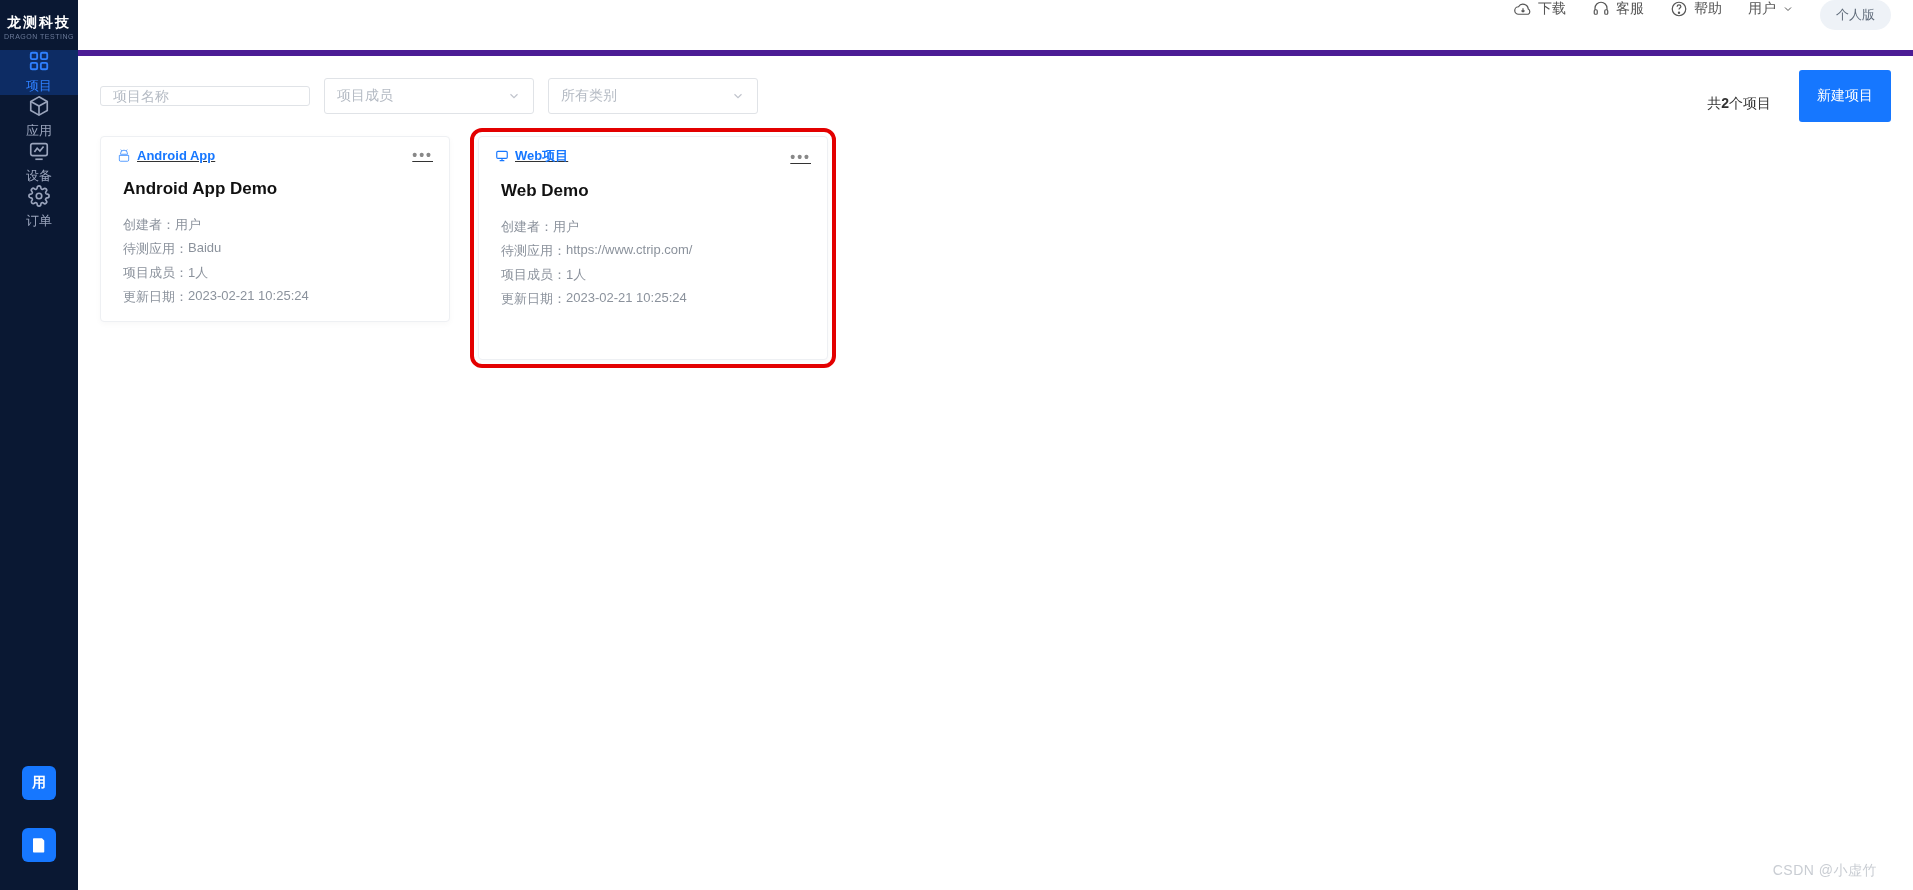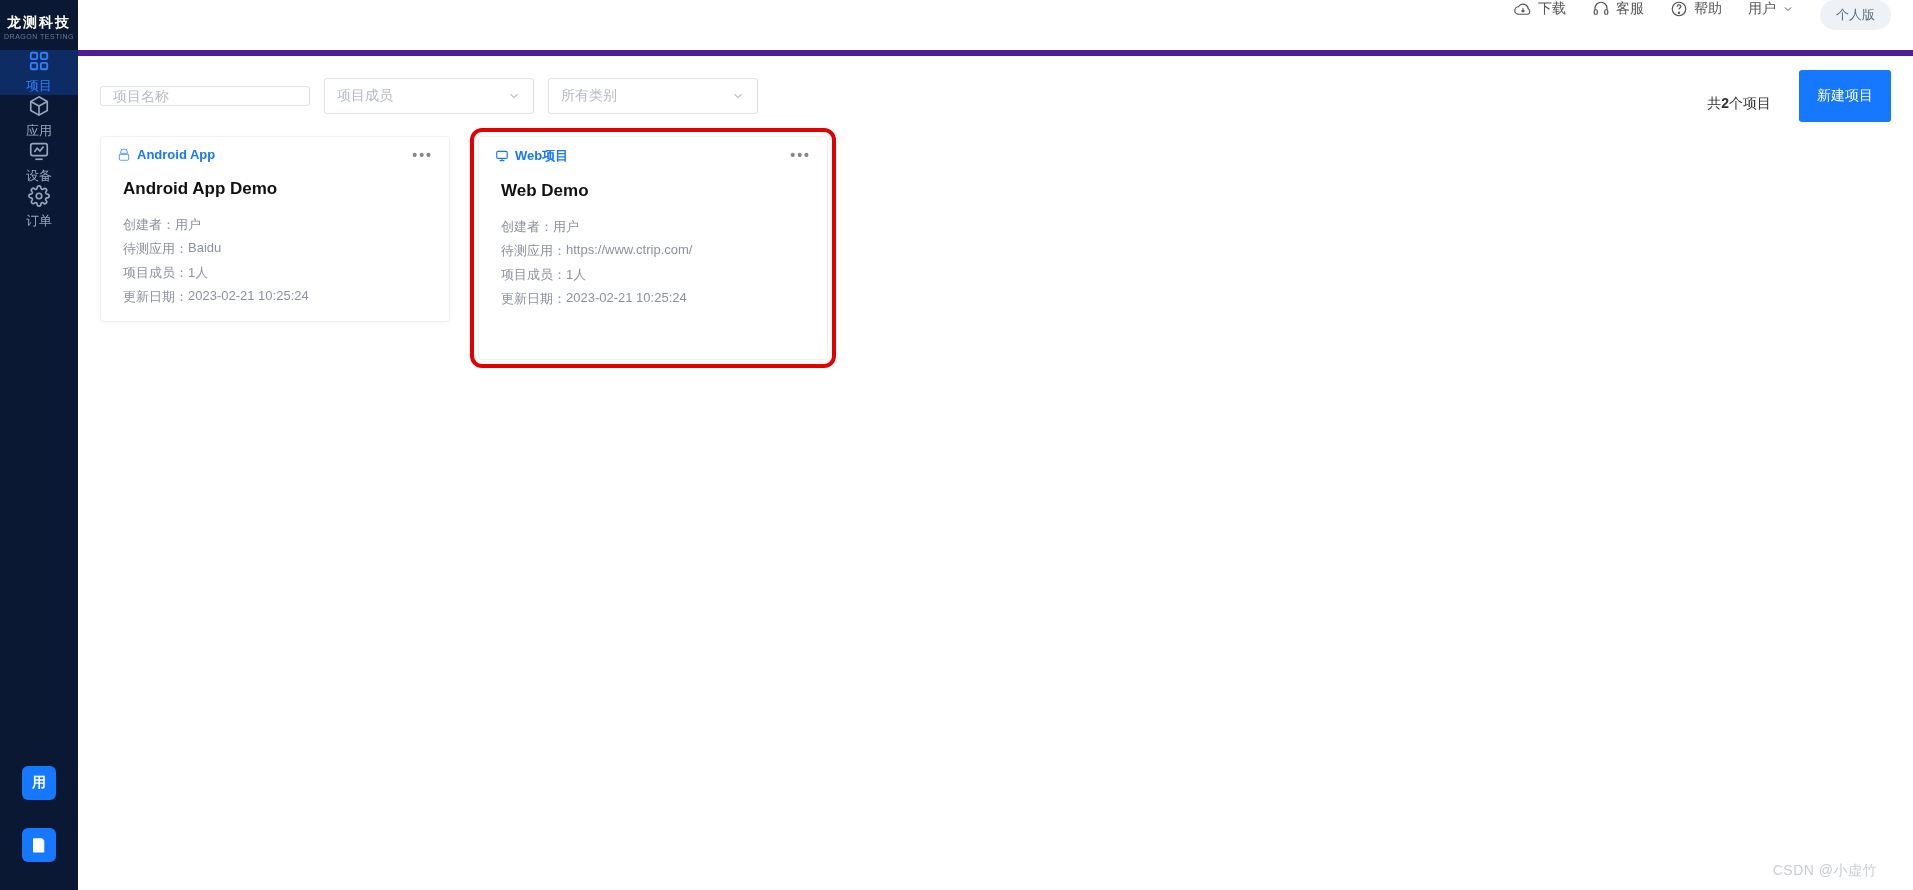--- a/index.html
+++ b/index.html
@@ -34,21 +34,21 @@
     .select { width: 210px; height: 36px; border: 1px solid #e0e3e7; border-radius: 3px; padding: 0 12px; display: flex; align-items: center; justify-content: space-between; font-size: 14px; color: #b5bbc4; cursor: pointer; }
     .toolbar-spacer { flex: 1; }
     .count-text { font-size: 14px; color: #333; margin-right: 14px; margin-top: 16px; }
     .count-text b { font-weight: 700; }
     .primary-btn { background: #1677ff; color: #fff; border: none; border-radius: 3px; height: 52px; padding: 0 18px; font-size: 14px; cursor: pointer; }
 
     
     .cards { padding: 0 22px; display: flex; gap: 28px; align-items: flex-start; }
     .card { width: 350px; background: #fff; border: 1px solid #eef0f3; border-radius: 4px; box-shadow: 0 2px 6px rgba(0,0,0,0.03); padding: 0 0 12px; position: relative; }
     .card.highlight { outline: 4px solid #e30000; outline-offset: 4px; padding-bottom: 48px; }
-    .card-head { display: flex; align-items: flex-start; justify-content: space-between; padding: 10px 16px 8px; }
+    .card-head { display: flex; align-items: flex-end; justify-content: space-between; padding: 10px 16px 8px; text-decoration: underline; }
     .tag { display: inline-flex; align-items: center; gap: 6px; color: #1677ff; font-size: 13px; font-weight: 600; position: relative; }
     .tag-wrap { position: relative; padding-right: 30px; }
     .tag-wrap::after{ content:""; position:absolute; right:-6px; top:-10px; width:0; height:0; border-left:26px solid transparent; border-top:38px solid #fafbfc; transform: scaleX(-1); display:none;}
     .dots { color: #888; letter-spacing: 2px; font-weight: bold; cursor: pointer; font-size: 14px;}
     .card-title { font-size: 17px; font-weight: 700; color: #111; padding: 8px 22px 14px; }
     .card-row { font-size: 13px; color: #8b929c; padding: 3px 22px; display: flex; }
     .card-row .lbl::after { content: "："; }
     .watermark { position: fixed; right: 36px; bottom: 10px; color: #c9cdd3; font-size: 14px; letter-spacing: 0.5px; }
 
     svg { display:block; }

